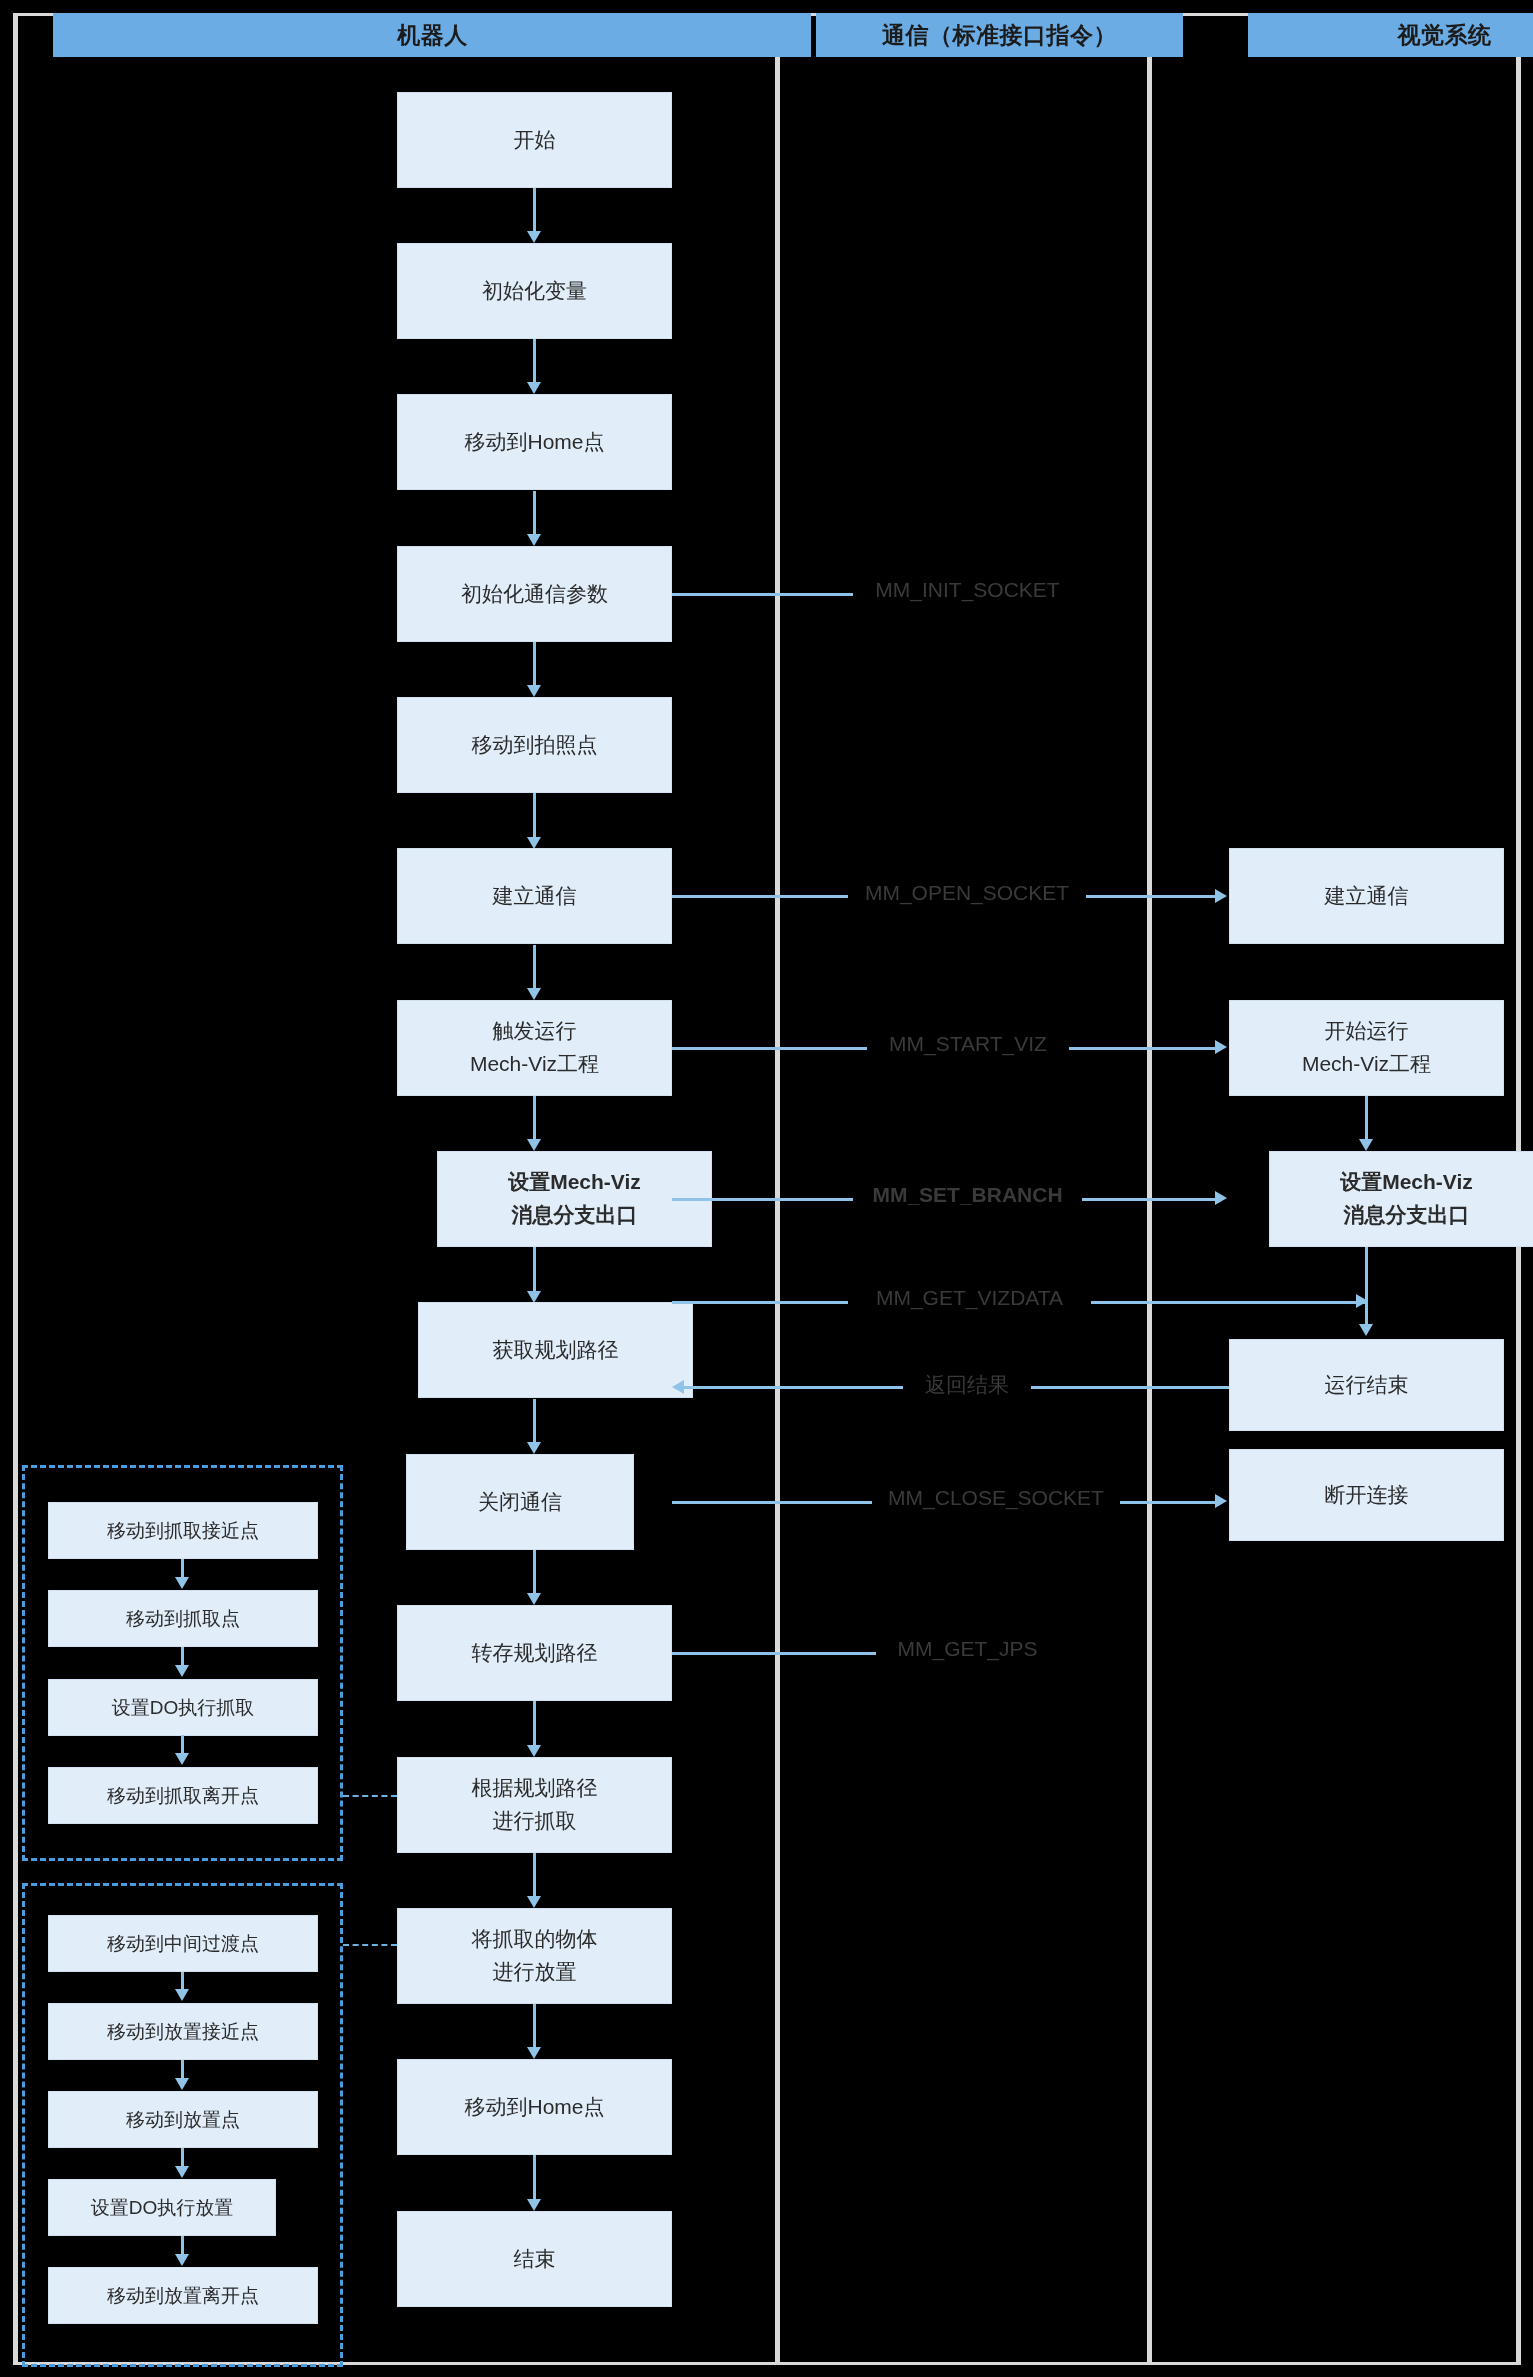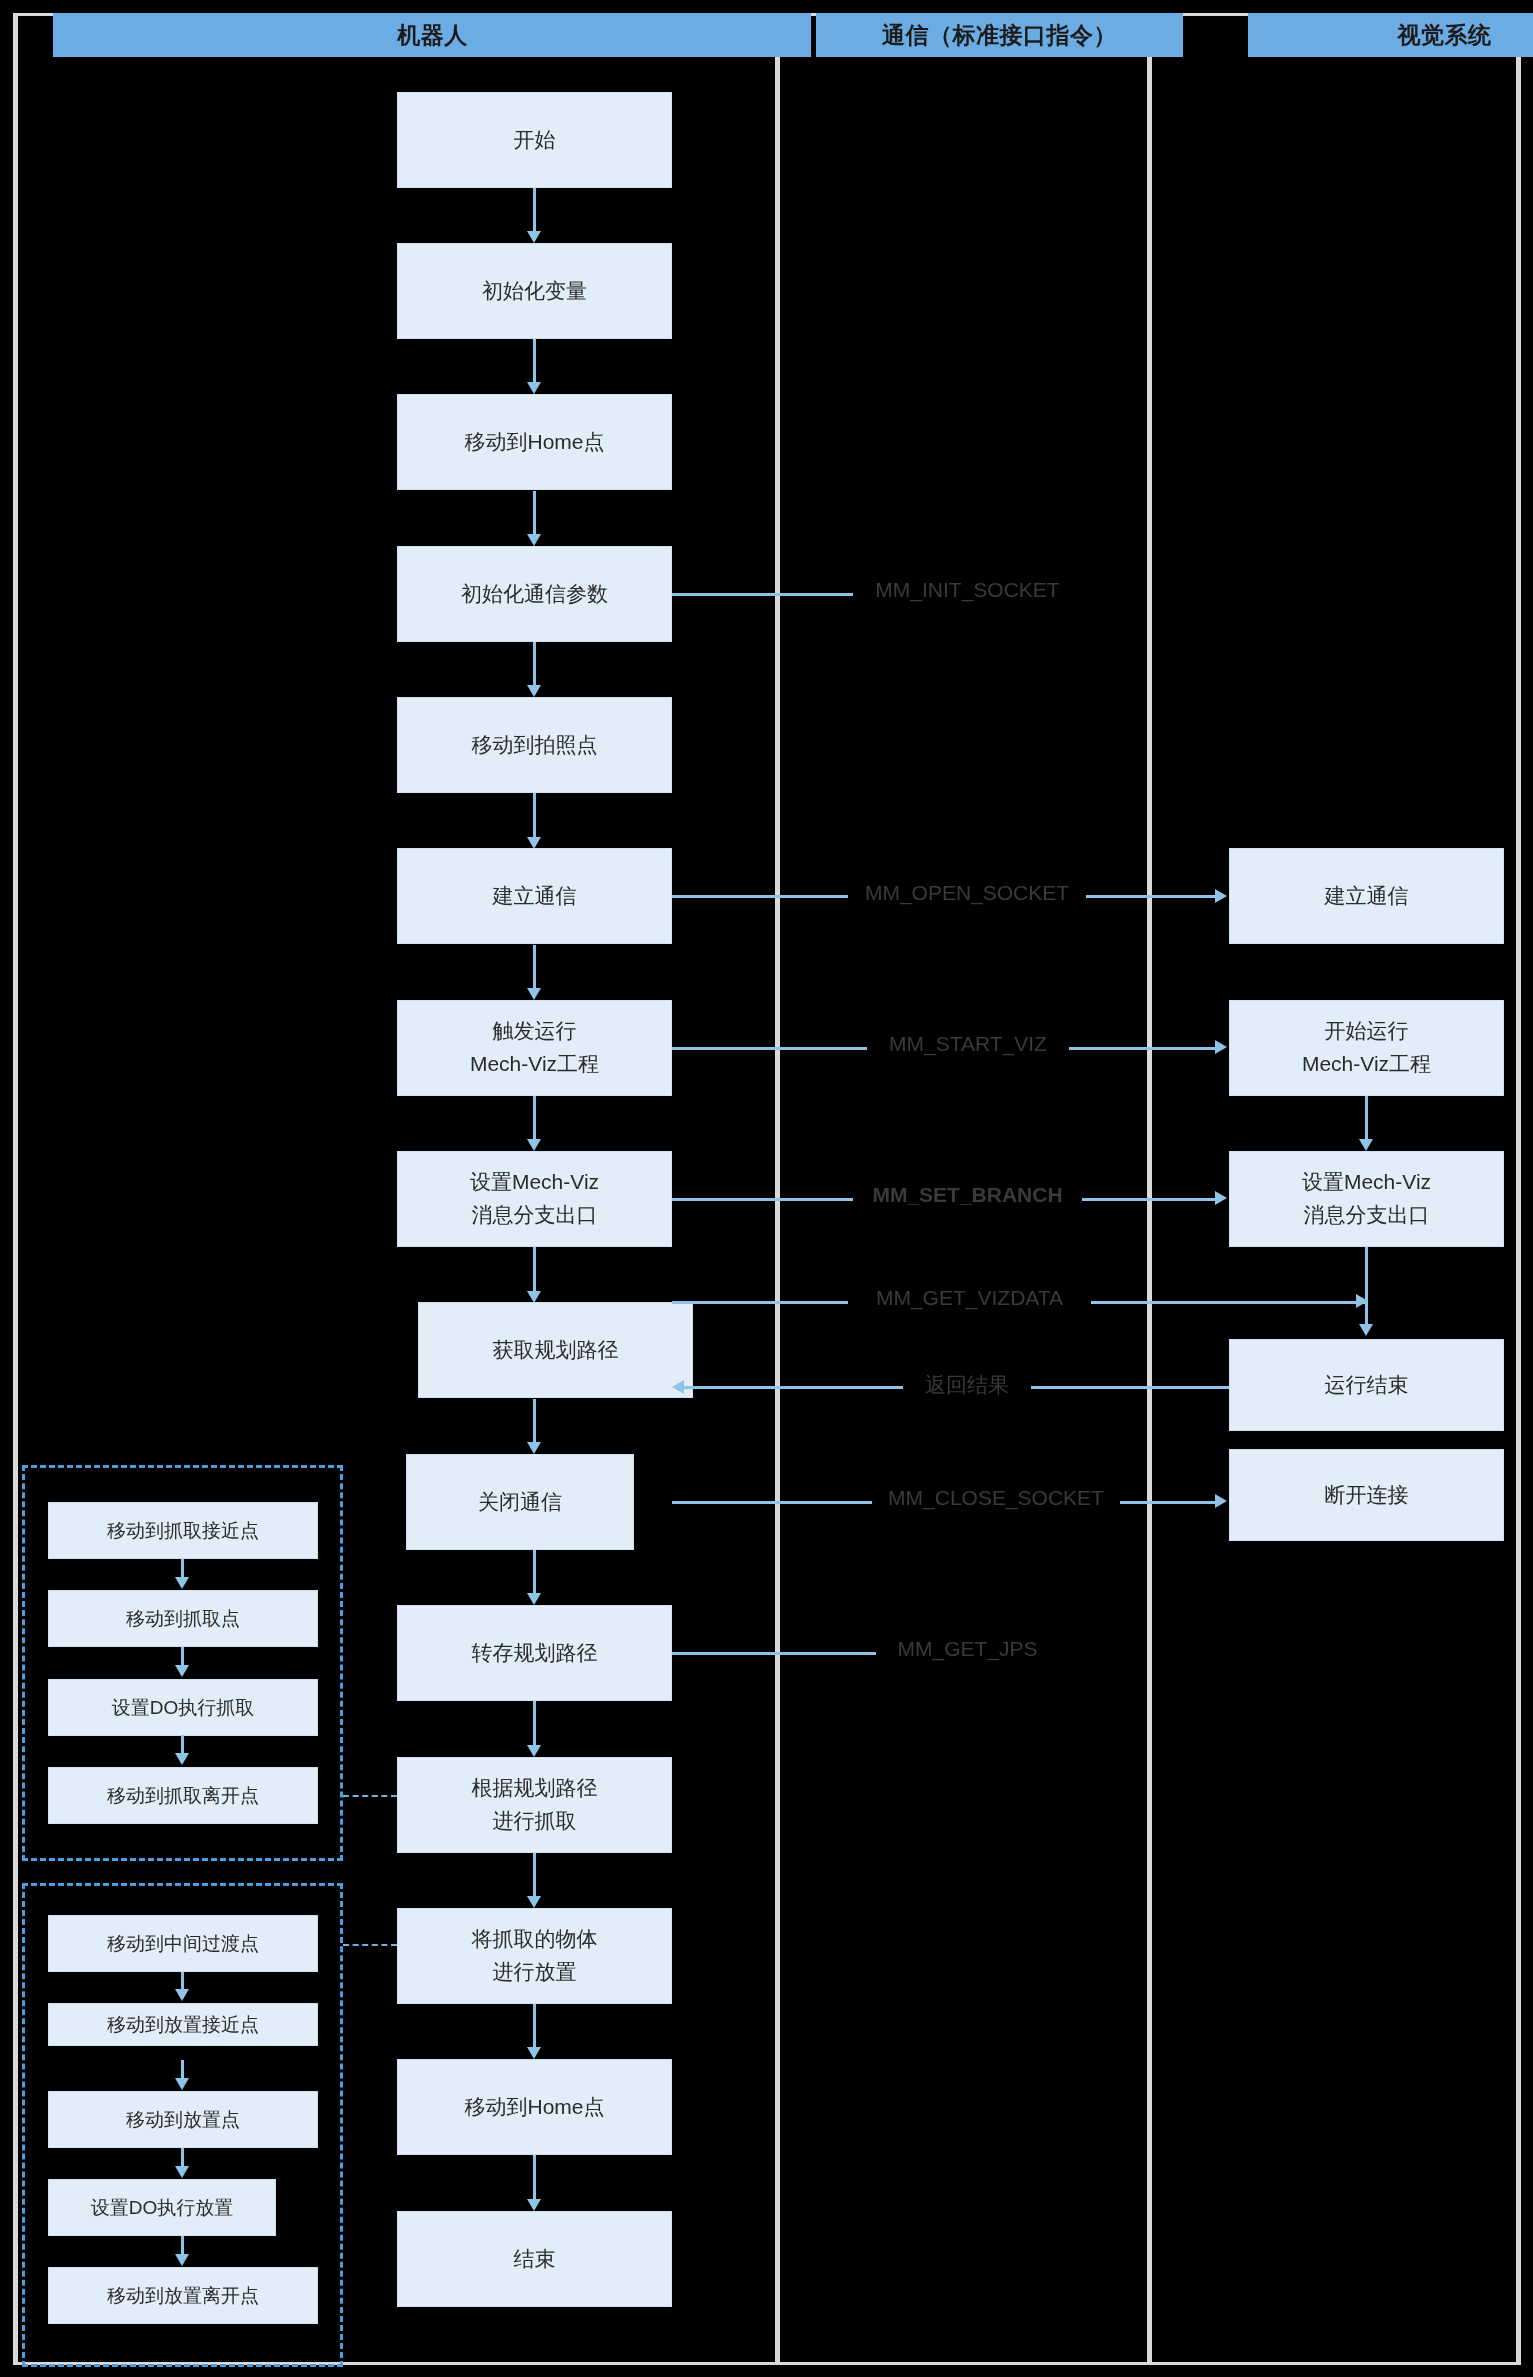--- a/index.html
+++ b/index.html
@@ -46,21 +46,21 @@
     background: #e1eefa;
     color: #2b2b2b;
     display: flex;
     align-items: center;
     justify-content: center;
     text-align: center;
     font-size: 21px;
     line-height: 1.55;
     border: 0.9px solid #cfe0f0;
   }
-  .node.bold { font-weight: normal; }
+  .node.bold { font-weight: bold; margin-left: 40px; }
   .node.small { font-size: 19px; }
 
   
   .dashed-group {
     position: absolute;
     border: 3.7px dashed #4a9ede;
     background: transparent;
   }
 
   
@@ -303,21 +303,21 @@
   <div class="hline dash" style="left:343px; top:1795px; width:54px;"></div>
 
   <div class="dashed-group" style="left:22px; top:1883px; width:321px; height:484px;"></div>
 
   <div class="node small" style="left:48px; top:1915px; width:270px; height:57px;">
       <span>移动到中间过渡点</span>
     </div>
   <div class="vline" style="left:181px; top:1972px; height:22px;"></div>
   <div class="arrow-down" style="left:175px; top:1989px;"></div>
 
-  <div class="node small" style="left:48px; top:2003px; width:270px; height:43px;">
+  <div class="node small" style="left:48px; top:2003px; width:270px; height:57px;">
       <span>移动到放置接近点</span>
     </div>
   <div class="vline" style="left:181px; top:2060px; height:22px;"></div>
   <div class="arrow-down" style="left:175px; top:2078px;"></div>
 
   <div class="node small" style="left:48px; top:2091px; width:270px; height:57px;">
       <span>移动到放置点</span>
     </div>
   <div class="vline" style="left:181px; top:2148px; height:22px;"></div>
   <div class="arrow-down" style="left:175px; top:2166px;"></div>

